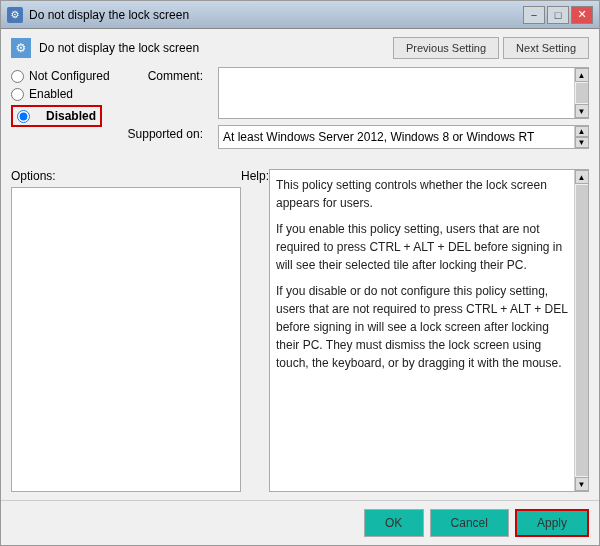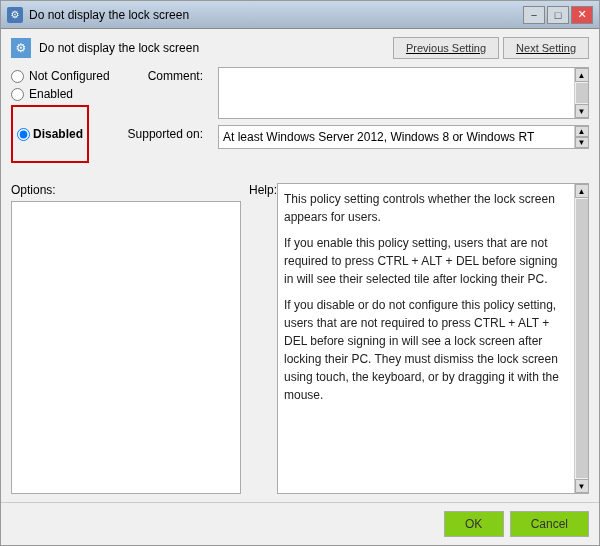--- a/index.html
+++ b/index.html
@@ -102,21 +102,20 @@
       font-size: 12px;
     }
     .header-title {
       font-size: 12px;
       font-weight: normal;
       color: #000;
     }
     .header-buttons {
       display: flex;
       gap: 4px;
-      text-decoration: underline;
     }
     .nav-btn {
       padding: 4px 12px;
       background: #e8e8e8;
       border: 1px solid #ababab;
       font-size: 11px;
       cursor: pointer;
       color: #333;
     }
     .settings-area {
@@ -139,24 +138,24 @@
     }
     .radio-item input[type="radio"] {
       margin: 0;
       cursor: pointer;
     }
     .radio-item.selected label {
       font-weight: bold;
     }
     .disabled-border {
       border: 2px solid #c00;
-      padding: 20px 4px;
+      padding: 2px 4px;
       display: inline-flex;
       align-items: center;
-      gap: 3px;
+      gap: 16px;
     }
     .comment-supported {
       flex: 1;
       display: flex;
       flex-direction: column;
       gap: 6px;
     }
     .field-row {
       display: flex;
       align-items: flex-start;
@@ -186,21 +185,21 @@
       background: white;
       padding: 2px 4px;
       font-size: 12px;
       width: 100%;
       height: 22px;
       display: flex;
       align-items: center;
     }
     .main-panels {
       display: flex;
-      gap: 8px;
+      gap: 0;
       flex: 1;
       overflow: hidden;
     }
     .options-panel {
       width: 230px;
       display: flex;
       flex-direction: column;
     }
     .help-panel {
       flex: 1;
@@ -231,21 +230,21 @@
     .footer {
       display: flex;
       justify-content: flex-end;
       gap: 6px;
       padding: 8px 10px 8px 10px;
       border-top: 1px solid #ccc;
       background: #f0f0f0;
     }
     .footer-btn {
       padding: 5px 20px;
-      background: #84cc16;
+      background: #14b8a6;
       border: 1px solid #ababab;
       font-size: 12px;
       cursor: pointer;
       color: #333;
       min-width: 60px;
     }
     .footer-btn.apply {
       border: 2px solid #c00;
     }
     .scrollable-field {
@@ -381,14 +380,15 @@
             <div class="scroll-arrow">▼</div>
           </div>
         </div>
       </div>
     </div>
   </div>
 
   <div class="footer">
     <button class="footer-btn">OK</button>
     <button class="footer-btn">Cancel</button>
+    <button class="footer-btn apply">Apply</button>
   </div>
 </div>
 
 </body></html>

